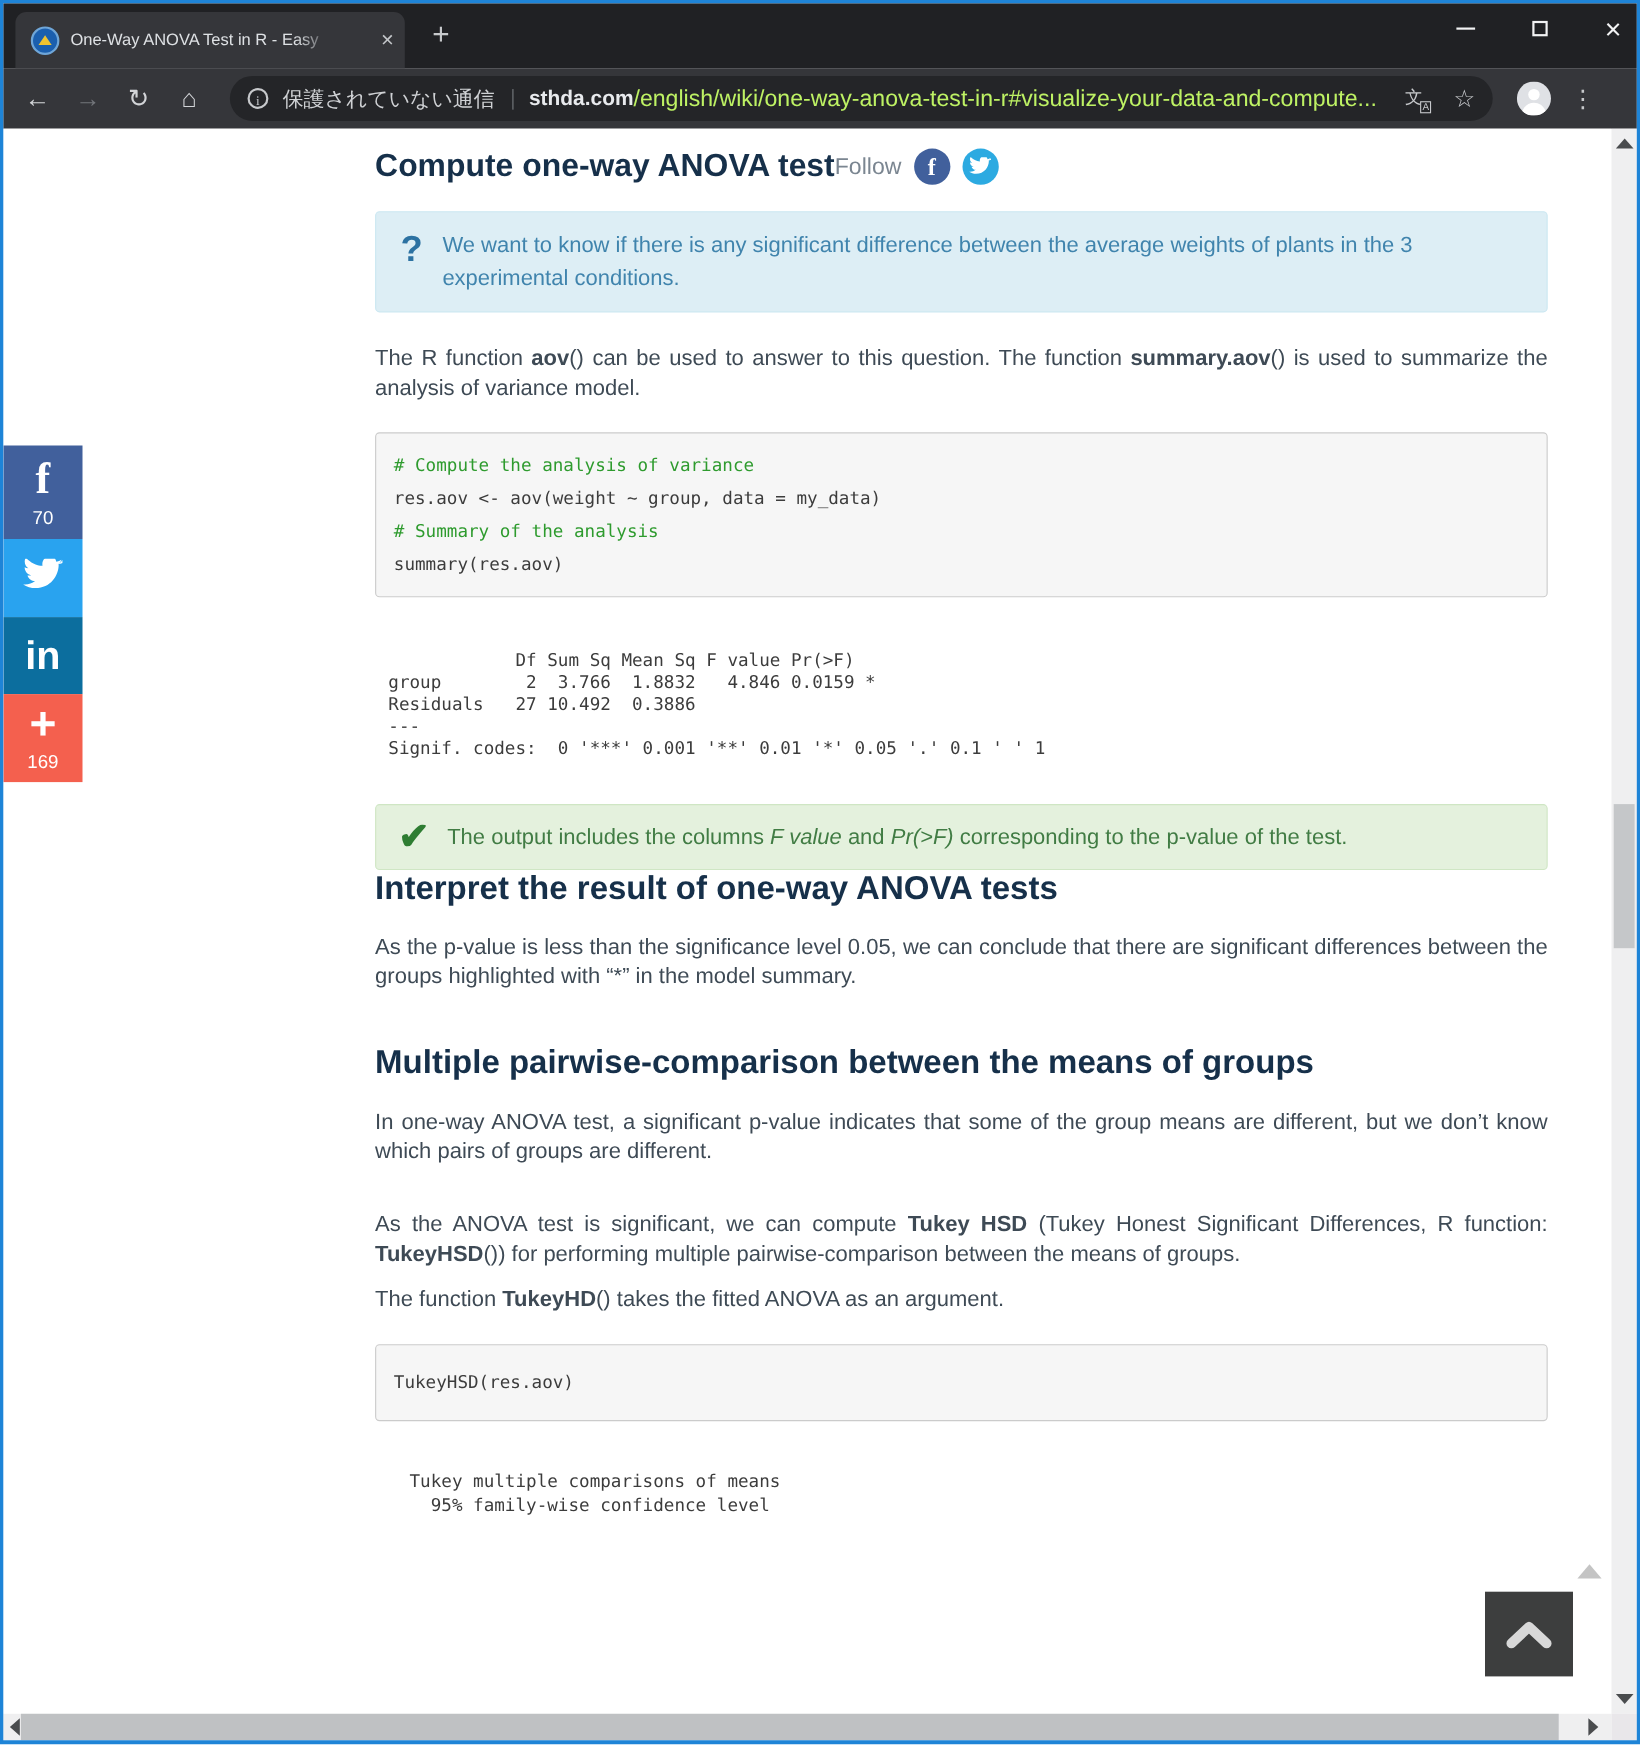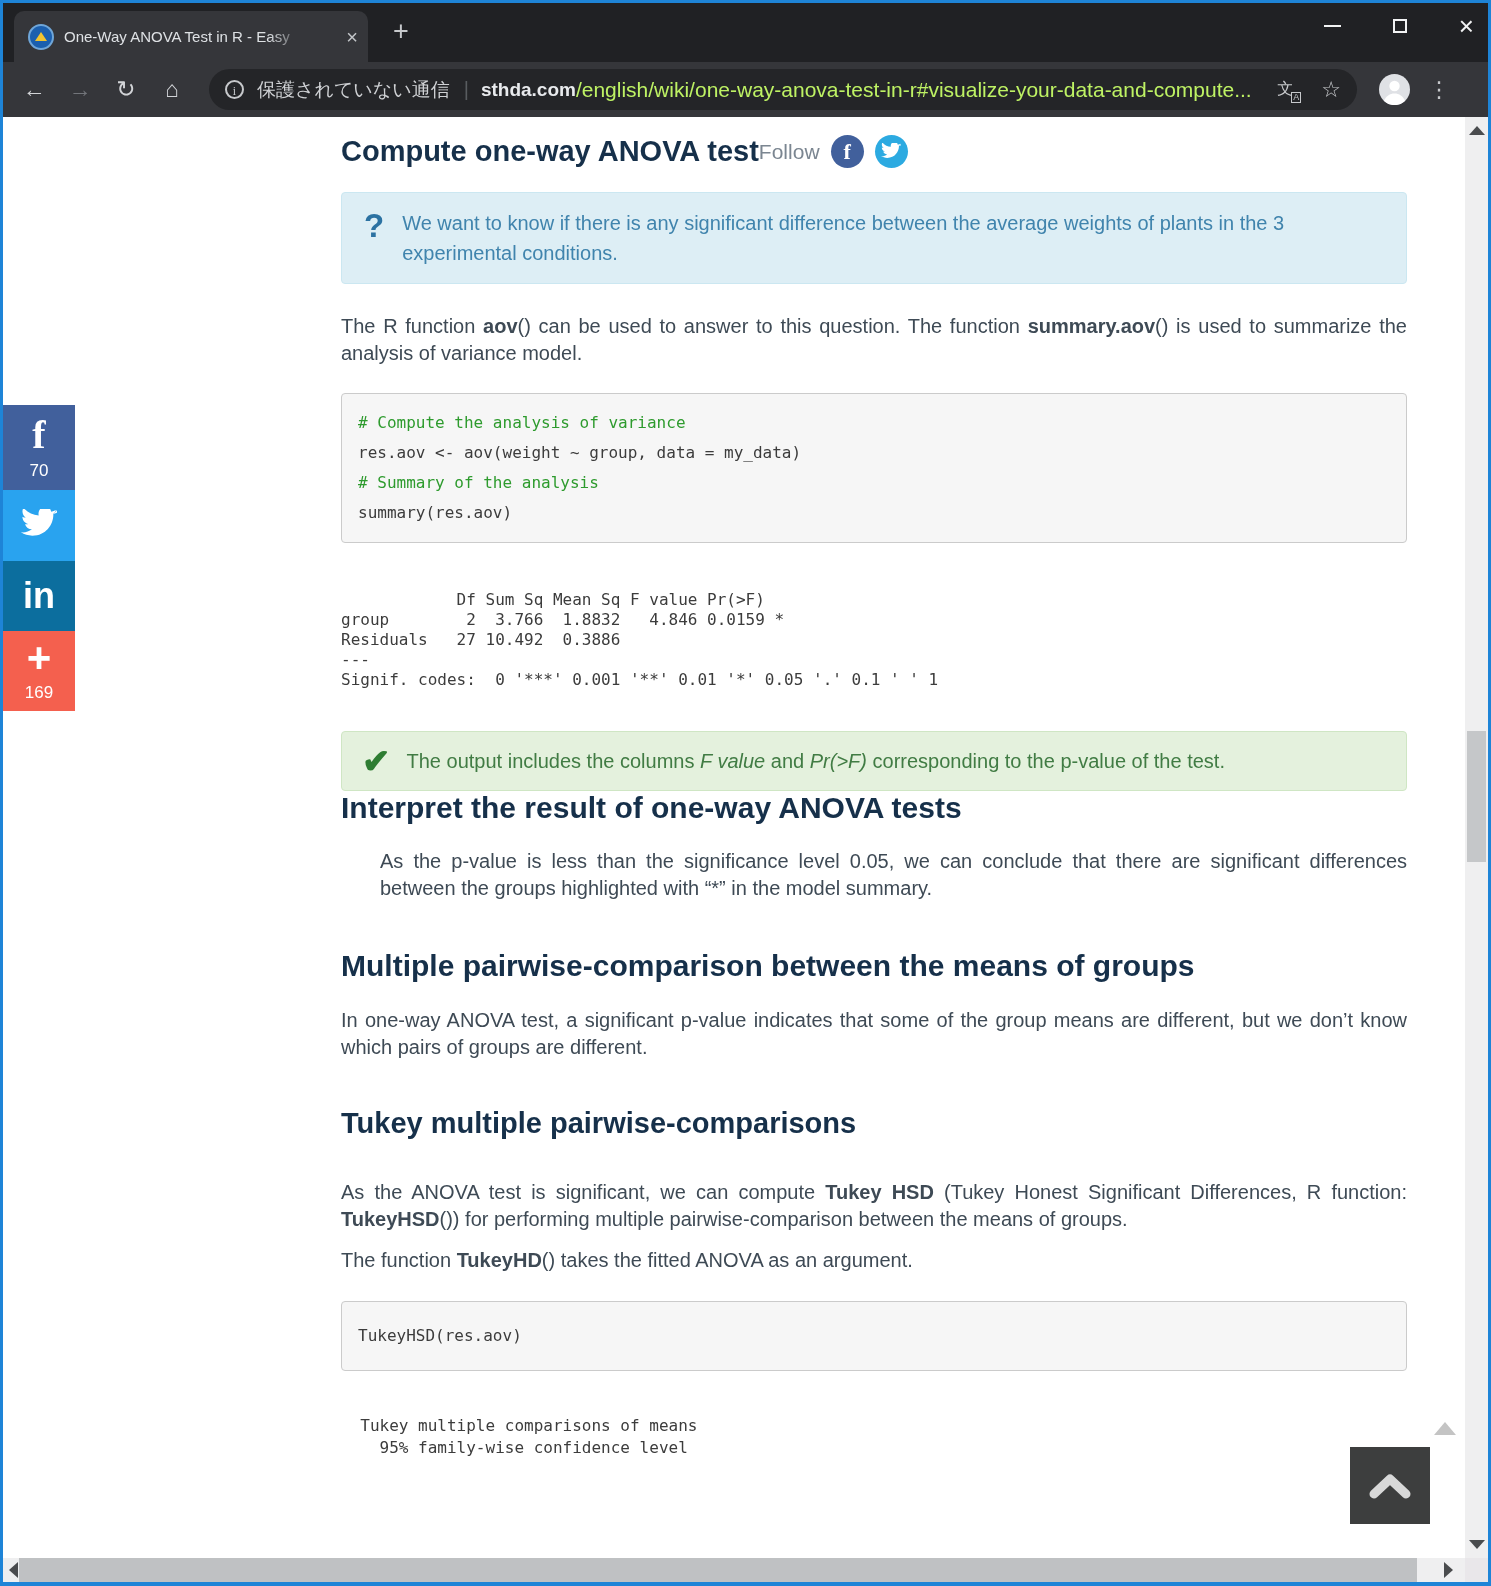--- a/index.html
+++ b/index.html
@@ -48,27 +48,27 @@
   .alert{border-radius:4px;box-sizing:border-box;display:flex;align-items:flex-start;}
   .alert-info{margin-top:24px;min-height:85px;background:#ddeef5;border:1px solid #cbe7f1;padding:15px 22px;gap:18px;}
   .q-ic{color:#2c72a2;font-size:33px;font-weight:900;line-height:36px;}
   .alert-info .a-text{color:#4084ad;font-size:20px;line-height:30px;}
   p{font-size:20px;line-height:27px;text-align:justify;margin:0;}
   b{font-weight:bold;}
   .p-aov{margin-top:29px;}
   .codeblock{background:#f6f6f6;border:1px solid #cbcbcb;border-radius:4px;padding:14px 16px;font-family:"DejaVu Sans Mono",monospace;font-size:16px;line-height:30px;color:#3c3c3c;}
   .cb1{margin-top:26px;}
   .codeblock .comment{color:#2e9b2e;}
-  pre{font-family:"DejaVu Sans Mono",monospace;margin:0;color:#3c3c3c;}
+  pre{font-family:"DejaVu Sans Mono",monospace;margin:12px;color:#3c3c3c;}
   .anova-out{margin-top:47px;font-size:16px;line-height:20px;}
   .alert-success{margin-top:41px;min-height:60px;background:#e4f1dd;border:1px solid #cfe6c4;padding:12px 20px;gap:16px;align-items:center;}
   .check-ic{color:#2e7d32;font-size:34px;line-height:1;font-weight:bold;}
   .alert-success .a-text{color:#417c44;font-size:20px;}
   .h-interpret{}
-  .p-interpret{margin-top:23px;margin-left:39px;}
+  .p-interpret{margin-top:23px;}
   .h-multiple{margin-top:47px;}
   .p-mp1{margin-top:24px;}
   .p-mp2{margin-top:14px;}
   .h-tukey{margin-top:46px;font-size:29px;}
   .p-tk1{margin-top:39px;}
   .p-tk2{margin-top:14px;}
   .cb2{margin-top:27px;padding:19px 16px;}
   .tukey-out{margin-top:44px;font-size:16px;line-height:22px;}
   
   .social{position:absolute;left:0;top:288px;width:72px;z-index:5;}
@@ -199,21 +199,20 @@
       <span class="check-ic">✔</span>
       <span class="a-text"><span>The output includes the columns </span><i>F value</i><span> and </span><i>Pr(&gt;F)</i><span> corresponding to the p-value of the test.</span></span>
     </div>
 
     <h2 class="h-interpret">Interpret the result of one-way ANOVA tests</h2>
     <p class="p-interpret">As the p-value is less than the significance level 0.05, we can conclude that there are significant differences between the groups highlighted with “*” in the model summary.</p>
 
     <h2 class="h-multiple">Multiple pairwise-comparison between the means of groups</h2>
     <p class="p-mp1">In one-way ANOVA test, a significant p-value indicates that some of the group means are different, but we don’t know which pairs of groups are different.</p>
 
-    <h2 class="h-tukey">Tukey multiple pairwise-comparisons</h2>
     <p class="p-tk1"><span>As the ANOVA test is significant, we can compute </span><b>Tukey HSD</b><span> (Tukey Honest Significant Differences, R function: </span><b>TukeyHSD</b><span>()) for performing multiple pairwise-comparison between the means of groups.</span></p>
     <p class="p-tk2"><span>The function </span><b>TukeyHD</b><span>() takes the fitted ANOVA as an argument.</span></p>
 
     <div class="codeblock cb2">
       <div>TukeyHSD(res.aov)</div>
     </div>
 
     <pre class="tukey-out">  Tukey multiple comparisons of means
     95% family-wise confidence level</pre>
   </div>

